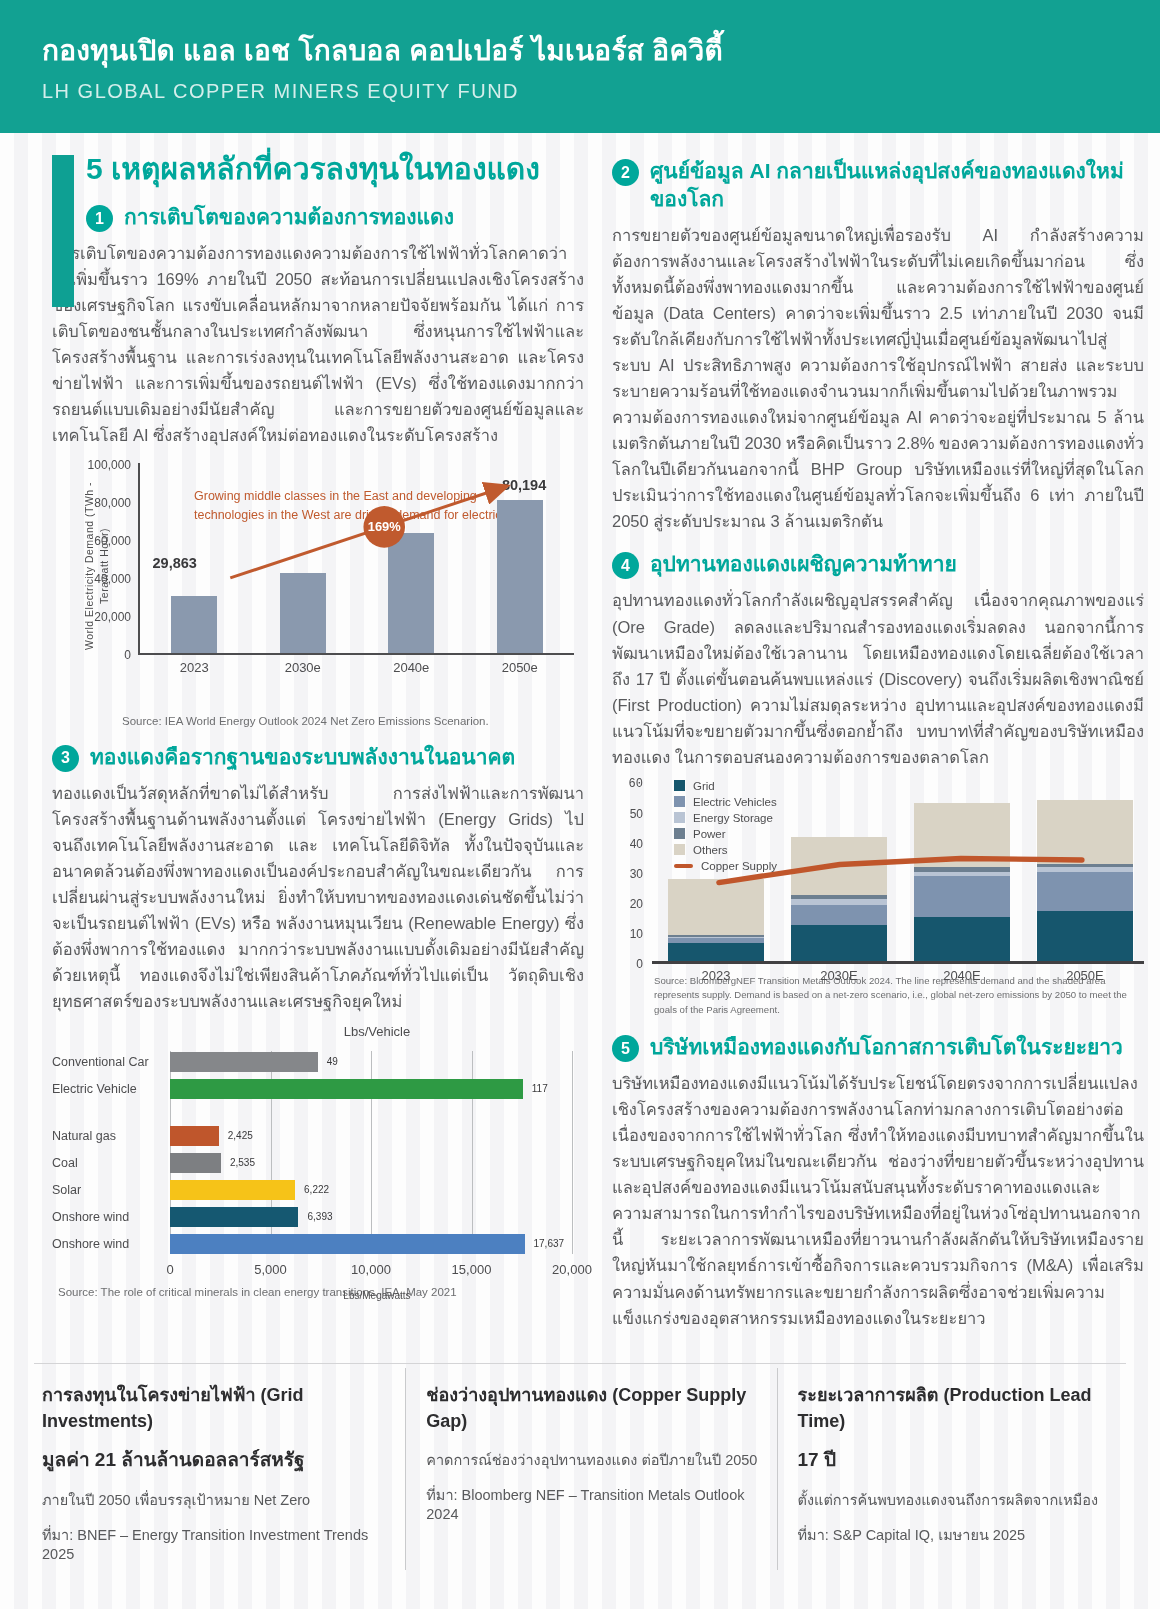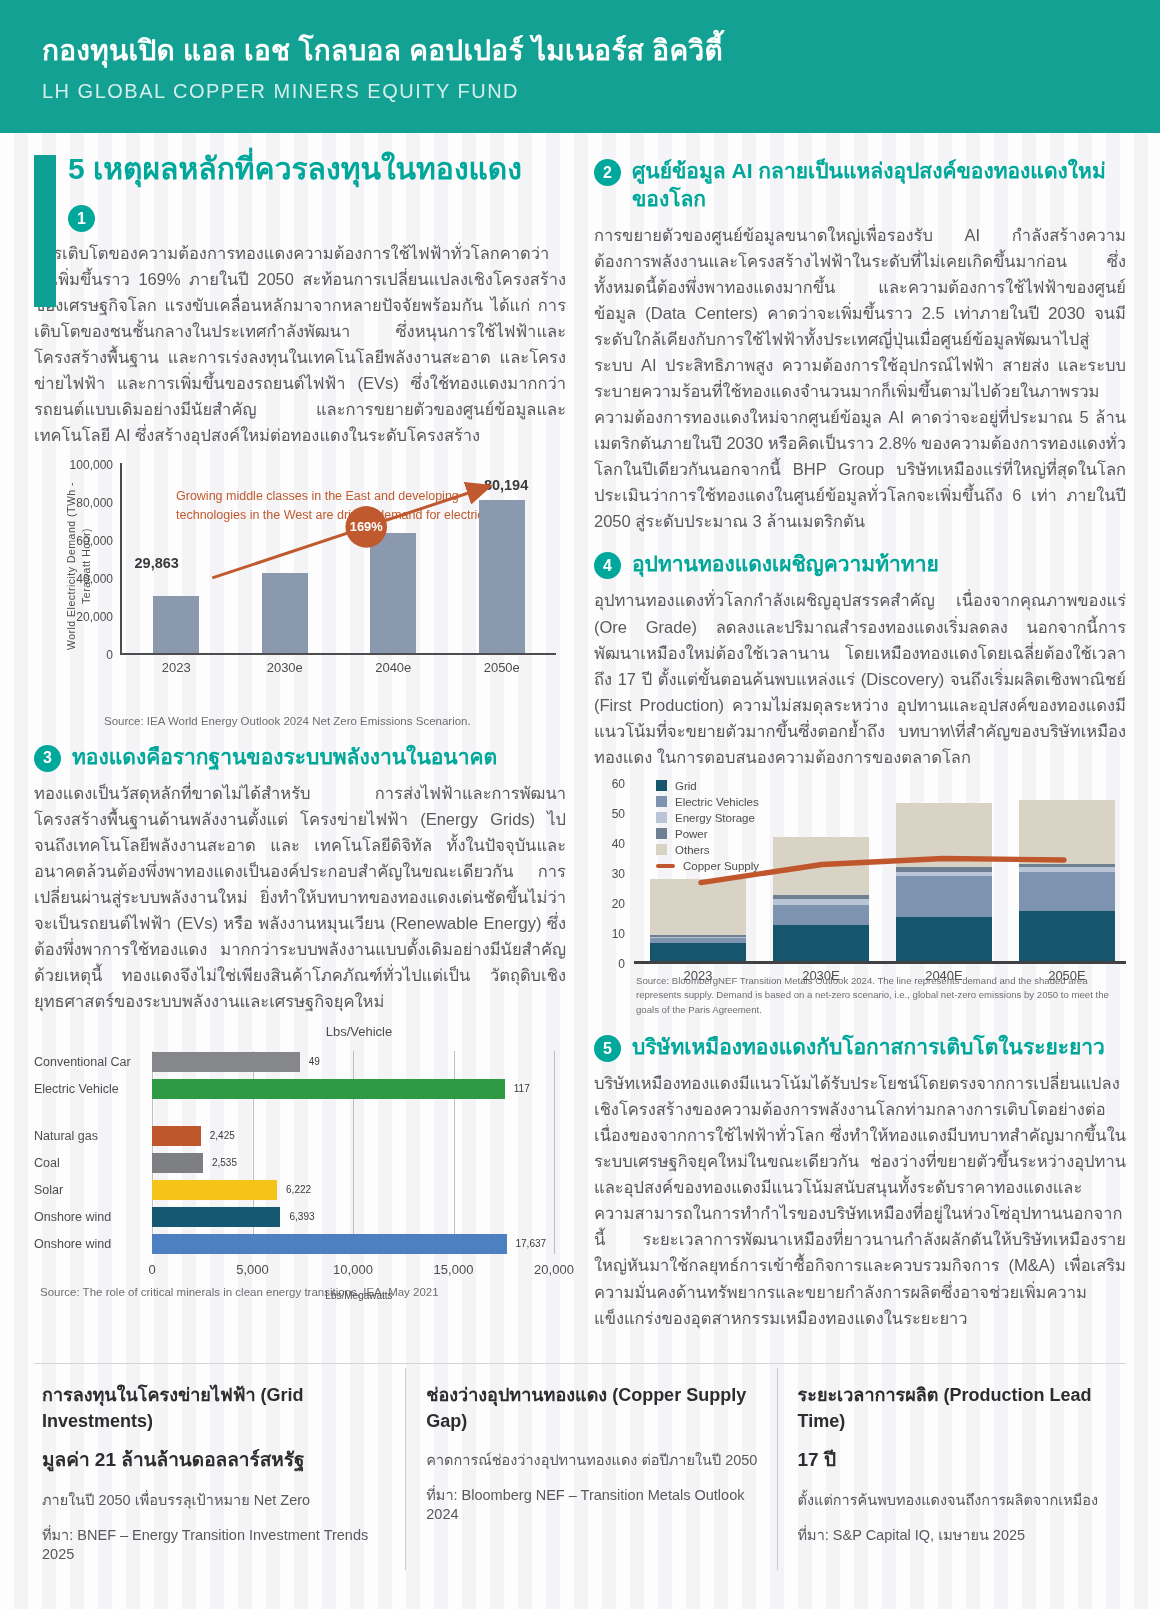--- a/index.html
+++ b/index.html
@@ -6,21 +6,21 @@
   html,body{background:#e8e8ea}
   body{width:1160px;margin:0 auto;font-family:"Liberation Sans",sans-serif;color:#58595b}
   .page{width:1160px;min-height:1609px;display:flex;flex-direction:column;
     background:repeating-linear-gradient(90deg,#fdfdfd 0 14px,#f4f4f6 14px 28px)}
   
   .hdr{background:#12a192;color:#fff;padding:28px 42px 30px}
   .hdr-th{font-size:28px;font-weight:bold;letter-spacing:.3px}
   .hdr-en{font-size:20px;font-weight:normal;color:rgba(255,255,255,.82);margin-top:8px;letter-spacing:1.5px}
   .hdr-code{font-size:50px;font-weight:800;margin-top:10px;letter-spacing:1px}
   
-  .content{display:flex;gap:28px;padding:18px 34px 4px}
+  .content{display:flex;gap:28px;padding:18px 52px 4px}
   .col{width:532px;flex:none}
   .title-wrap{position:relative;margin-bottom:6px}
   .accent{position:absolute;left:0;top:4px;width:22px;height:152px;background:#0ea093}
   h1.main{margin-left:34px;font-size:30px;color:#00a79b;font-weight:800;line-height:1.2}
   .sec-h{display:flex;align-items:flex-start;gap:11px;margin:16px 0 8px}
   .sec-h.ind{margin-left:34px}
   .sec-h .num{width:27px;height:27px;border-radius:50%;background:#00a79b;color:#fff;font-weight:bold;
     font-size:16px;display:flex;align-items:center;justify-content:center;flex:none;margin-top:2px}
   .sec-h .t{font-size:21px;font-weight:800;color:#00a79b;line-height:1.35}
   .body-p{font-size:16.5px;line-height:1.58;text-align:justify;color:#595a5c;margin:4px 0 10px}
@@ -82,20 +82,21 @@
   </header>
 
   <div class="content">
 
     <div class="col">
       <div class="title-wrap">
         <div class="accent"></div>
         <h1 class="main">5 เหตุผลหลักที่ควรลงทุนในทองแดง</h1>
         <div class="sec-h ind">
           <span class="num">1</span>
+          <span class="t">การเติบโตของความต้องการทองแดง</span>
         </div>
       </div>
       <p class="body-p">การเติบโตของความต้องการทองแดงความต้องการใช้ไฟฟ้าทั่วโลกคาดว่าจะเพิ่มขึ้นราว 169% ภายในปี 2050 สะท้อนการเปลี่ยนแปลงเชิงโครงสร้างของเศรษฐกิจโลก แรงขับเคลื่อนหลักมาจากหลายปัจจัยพร้อมกัน ได้แก่ การเติบโตของชนชั้นกลางในประเทศกำลังพัฒนา ซึ่งหนุนการใช้ไฟฟ้าและโครงสร้างพื้นฐาน และการเร่งลงทุนในเทคโนโลยีพลังงานสะอาด และโครงข่ายไฟฟ้า และการเพิ่มขึ้นของรถยนต์ไฟฟ้า (EVs) ซึ่งใช้ทองแดงมากกว่ารถยนต์แบบเดิมอย่างมีนัยสำคัญ และการขยายตัวของศูนย์ข้อมูลและเทคโนโลยี AI ซึ่งสร้างอุปสงค์ใหม่ต่อทองแดงในระดับโครงสร้าง</p>
 
       <div class="c1" id="c1">
         <div class="ylab">World Electricity Demand (TWh - Terawatt Hour)</div>
         <div class="plot" id="c1plot">
           <div class="anno">Growing middle classes in the East and developing technologies in the West are driving demand for electricity</div>
         <span class="ytick" style="bottom: -1.5%; transform: translateY(50%);">0</span>
             <span class="ytick" style="bottom: 18.5%; transform: translateY(50%);">20,000</span>
@@ -231,21 +232,21 @@
                 <span class="leg-ln" style="background: rgb(192, 86, 43);"></span>
                 <span>Copper Supply</span>
               </div>
             </div>
         <span class="ytick" style="bottom: -2%; transform: translateY(50%);">0</span>
             <span class="ytick" style="bottom: 14.6667%; transform: translateY(50%);">10</span>
             <span class="ytick" style="bottom: 31.3333%; transform: translateY(50%);">20</span>
             <span class="ytick" style="bottom: 48%; transform: translateY(50%);">30</span>
             <span class="ytick" style="bottom: 64.6667%; transform: translateY(50%);">40</span>
             <span class="ytick" style="bottom: 81.3333%; transform: translateY(50%);">50</span>
-            <span class="ytick" style="bottom: 98%; transform: translateY(50%);">60</span>
+            <span class="ytick" style="bottom: 98%; transform: translateY(50%); font-family: Liberation Mono, monospace;">60</span>
             <div class="seg" style="left: 13%; bottom: 0%; height: 10%; background: rgb(22, 86, 109);"></div>
             <div class="seg" style="left: 13%; bottom: 10%; height: 2.5%; background: rgb(126, 147, 175);"></div>
             <div class="seg" style="left: 13%; bottom: 12.5%; height: 0.833333%; background: rgb(185, 196, 212);"></div>
             <div class="seg" style="left: 13%; bottom: 13.3333%; height: 0.833333%; background: rgb(109, 127, 144);"></div>
             <div class="seg" style="left: 13%; bottom: 14.1667%; height: 30.8333%; background: rgb(217, 211, 197);"></div>
             <span class="xtick" style="left: 13%;">2023</span>
             <div class="seg" style="left: 38%; bottom: 0%; height: 20%; background: rgb(22, 86, 109);"></div>
             <div class="seg" style="left: 38%; bottom: 20%; height: 10.8333%; background: rgb(126, 147, 175);"></div>
             <div class="seg" style="left: 38%; bottom: 30.8333%; height: 3.33333%; background: rgb(185, 196, 212);"></div>
             <div class="seg" style="left: 38%; bottom: 34.1667%; height: 2.5%; background: rgb(109, 127, 144);"></div>

